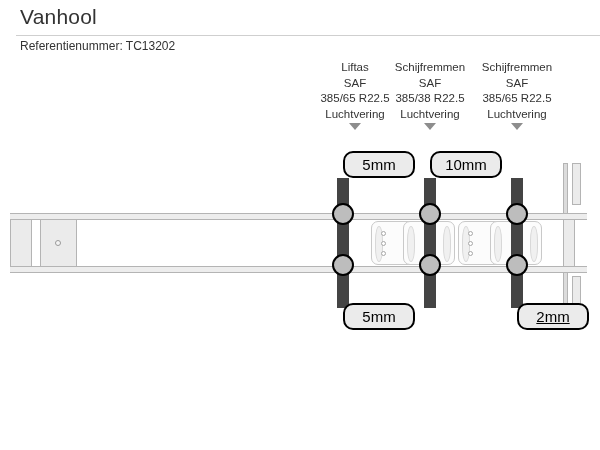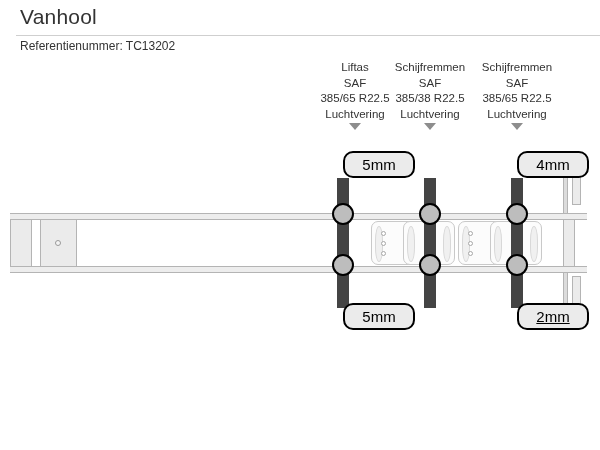--- a/index.html
+++ b/index.html
@@ -358,18 +358,18 @@
 
   <div class="axle-bar" style="left:424px;"></div>
   <div class="wheel-icon top" style="left:419px;"></div>
   <div class="wheel-icon bottom" style="left:419px;"></div>
 
   <div class="axle-bar" style="left:511px;"></div>
   <div class="wheel-icon top" style="left:506px;"></div>
   <div class="wheel-icon bottom" style="left:506px;"></div>
 
   <div class="tyre-box top" style="left:307px;">5mm</div>
-  <div class="tyre-box top" style="left:481px;">4mm</div>
+  <div class="tyre-box top" style="left:394px;">10mm</div>
 
   <div class="tyre-box bottom" style="left:307px;">5mm</div>
   <div class="tyre-box bottom" style="left:481px;text-decoration:underline;">2mm</div>
 
 </div>
 
 </body></html>

